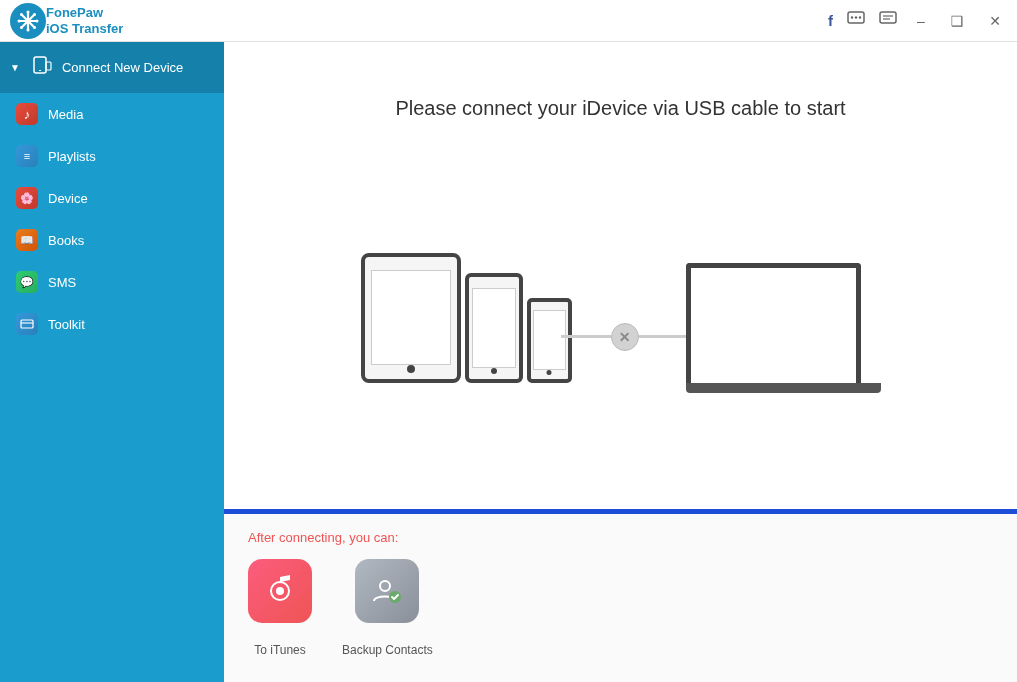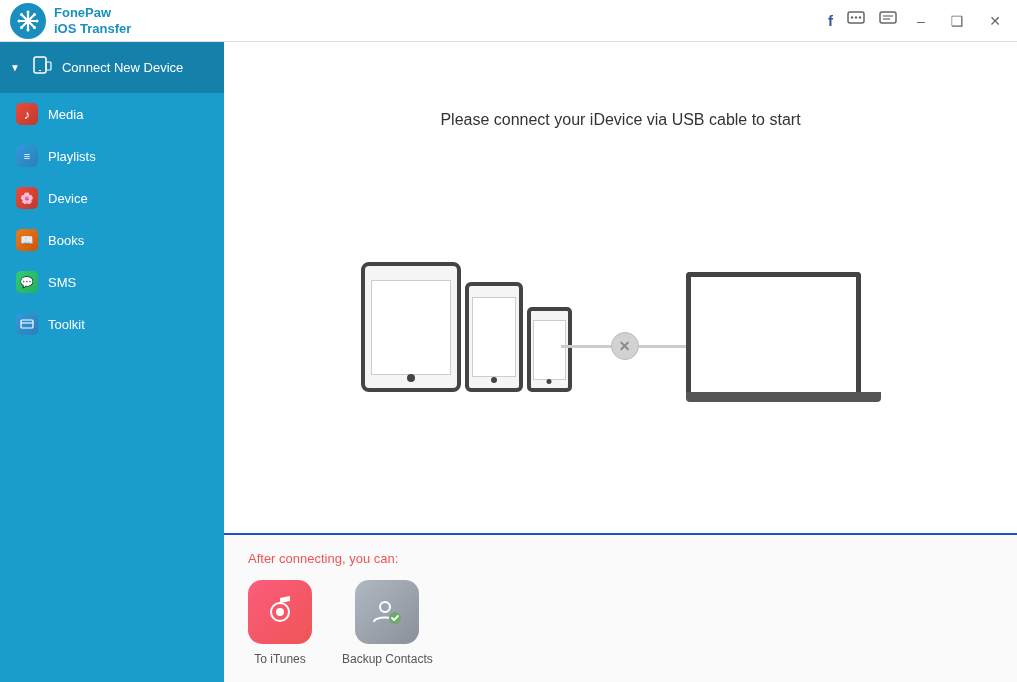--- a/index.html
+++ b/index.html
@@ -12,21 +12,20 @@
       display: flex;
       align-items: center;
       justify-content: space-between;
       padding: 0 10px 0 10px;
       border-bottom: 1px solid #e0e0e0;
       flex-shrink: 0;
     }
     .title-bar-left {
       display: flex;
       align-items: center;
-      gap: 8px;
     }
     .app-title {
       font-size: 13px;
       color: #1a8fbf;
       font-weight: bold;
       line-height: 1.2;
     }
     .logo-snowflake {
       width: 36px;
       height: 36px;
@@ -114,21 +113,21 @@
     .connect-area {
       flex: 1;
       display: flex;
       flex-direction: column;
       align-items: center;
       justify-content: center;
       padding-bottom: 20px;
     }
 
     .connect-title {
-      font-size: 16px;
+      font-size: 20px;
       color: #333;
       margin-bottom: 63px;
     }
 
     
     .tablet {
       width: 100px;
       height: 130px;
       border: 4px solid #444;
       border-radius: 8px;
@@ -225,43 +224,43 @@
     }
     .laptop-base {
       width: 195px;
       height: 10px;
       background: #555;
       border-radius: 0 0 4px 4px;
     }
 
     
     .bottom-strip {
-      border-top: 2px solid #1d4ed8;
-      padding: 16px 24px 16px 24px;
+      border-top: 5px solid #1d4ed8;
+      padding: 16px 24px 25px 24px;
       background: #fafafa;
       margin-top: 32px;
     }
     .after-connecting-text {
       font-size: 13px;
       color: #666;
       margin-bottom: 14px;
     }
     .after-connecting-text span {
       color: #e55;
     }
     .action-icons {
       display: flex;
       gap: 30px;
       align-items: flex-start;
     }
     .action-item {
       display: flex;
       flex-direction: column;
       align-items: center;
-      gap: 8px;
+      gap: 20px;
       cursor: pointer;
     }
     .action-icon-box {
       width: 64px;
       height: 64px;
       border-radius: 14px;
       display: flex;
       align-items: center;
       justify-content: center;
       font-size: 28px;

